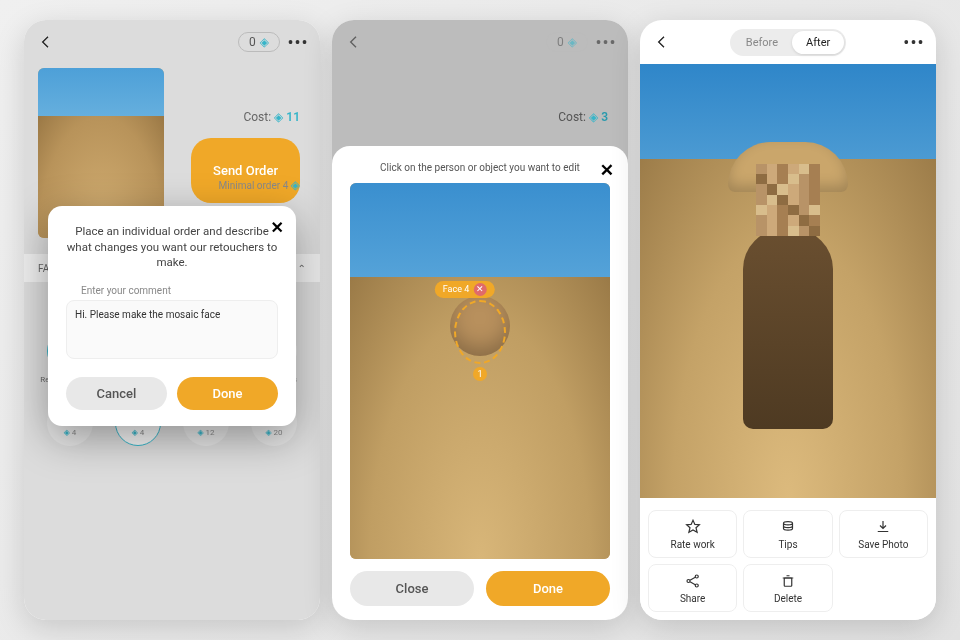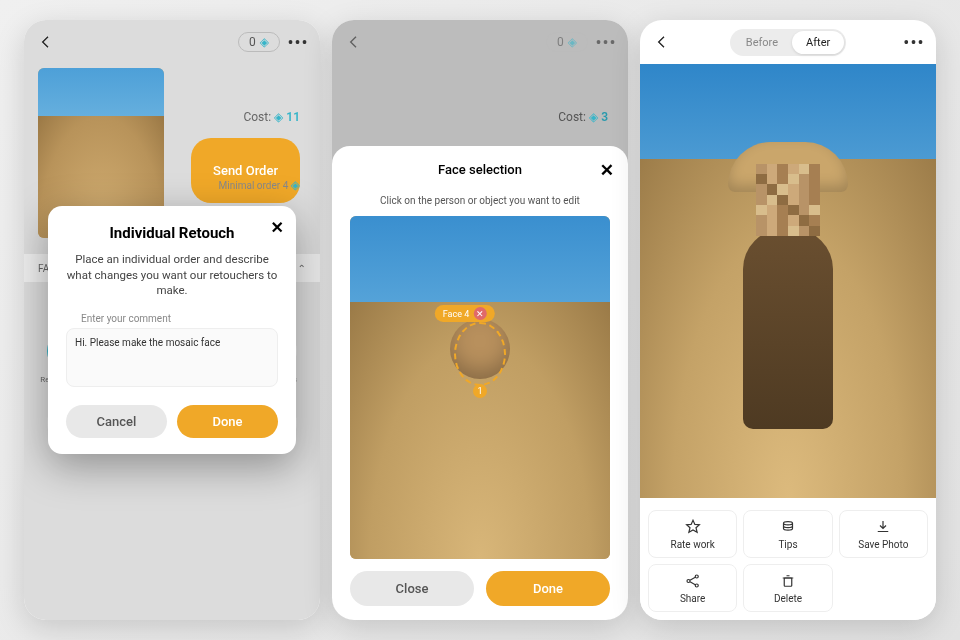--- a/index.html
+++ b/index.html
@@ -265,21 +265,20 @@
             </svg>
             <div class="tool-price"><span style="color:#36b5c9">◈</span>20</div>
           </div>
           <div class="tool-label"></div>
         </div>
       </div>
   </div>
 
   <div class="p1-dialog">
     <div class="close-x">✕</div>
-    <h3>Individual Retouch</h3>
     <p>Place an individual order and describe what changes you want our retouchers to make.</p>
     <div class="lbl">Enter your comment</div>
     <textarea style="">Hi. Please make the mosaic face</textarea>
     <div class="btn-row">
       <button class="pill-btn pill-grey">Cancel</button>
       <button class="pill-btn pill-orange">Done</button>
     </div>
   </div>
 </div>
 
@@ -300,21 +299,20 @@
       </div>
     </div>
     <div class="p2-cost">
       <span>Cost:</span>
       <span class="diamond-icon">◈</span>
       <span class="v">3</span>
     </div>
   </div>
   <div class="p2-sheet">
     <div class="close-x">✕</div>
-    <h4>Face selection</h4>
     <div class="hint">Click on the person or object you want to edit</div>
     <div class="p2-img">
       <div class="sky"></div>
         <div class="wheat"></div>
         <div class="head"></div>
       <div class="p2-face-ring"></div>
       <div class="p2-face-tag">
         <span>Face 4</span>
         <span class="x">✕</span>
       </div>

